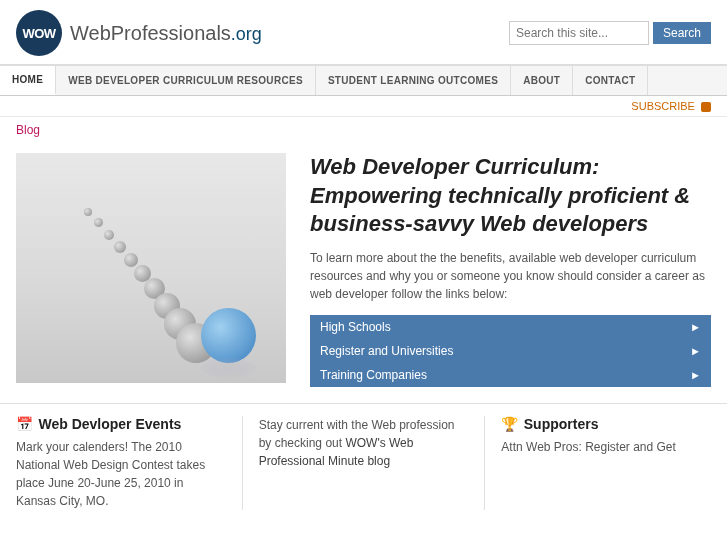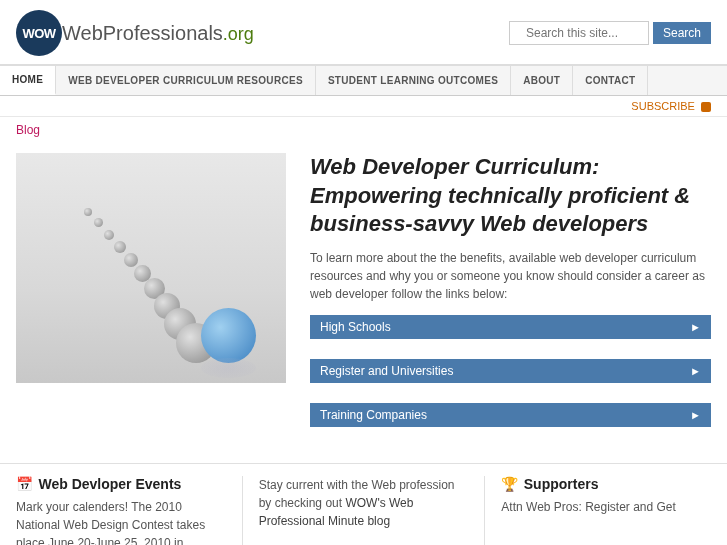--- a/index.html
+++ b/index.html
@@ -21,21 +21,21 @@
       display: flex;
       align-items: center;
       justify-content: space-between;
       padding: 10px 16px 8px 16px;
       background: #fff;
       border-bottom: 1px solid #ddd;
     }
     #logo-area {
       display: flex;
       align-items: center;
-      gap: 0;
+      gap: 8px;
     }
     #logo-circle {
       width: 46px;
       height: 46px;
       border-radius: 50%;
       background: #1a3a5c;
       display: flex;
       align-items: center;
       justify-content: center;
       color: #fff;
@@ -53,21 +53,21 @@
       color: #555;
       font-weight: normal;
     }
     #search-area {
       display: flex;
       align-items: center;
       gap: 4px;
     }
     #search-input {
       border: 1px solid #ccc;
-      padding: 4px 16px;
+      padding: 4px 6px;
       font-size: 12px;
       width: 140px;
       color: #999;
     }
     #search-button {
       background: #4a7aab;
       color: #fff;
       border: none;
       padding: 4px 10px;
       font-size: 12px;
@@ -169,21 +169,21 @@
       margin-bottom: 12px;
     }
     .cta-button {
       display: flex;
       align-items: center;
       justify-content: space-between;
       background: #4a7aab;
       color: #fff;
       padding: 5px 10px;
       font-size: 12px;
-      margin-bottom: 20px;
+      margin-bottom: 0;
       cursor: pointer;
     }
     .cta-arrow {
       font-size: 11px;
     }
     
     #bottom-section {
       display: flex;
       border-top: 1px solid #e0e0e0;
       padding: 12px 16px;
@@ -232,21 +232,21 @@
 <body>
 
 <div id="wrapper">
 
   <div id="header">
     <div id="logo-area">
       <div id="logo-circle">
         <span>WOW</span>
       </div>
       <div id="site-title">
-        <span>WebProfessionals</span><span style="color:#4d7c0f;font-weight:normal;font-size:18px;">.org</span>
+        <span>WebProfessionals</span><span style="color:#0c4a6e;font-weight:normal;font-size:18px;">.org</span>
       </div>
     </div>
     <div id="search-area">
       <input id="search-input" type="text" placeholder="Search this site..." style="">
       <button id="search-button">Search</button>
     </div>
   </div>
 
   <div id="nav">
     <div class="nav-item active">HOME</div>

